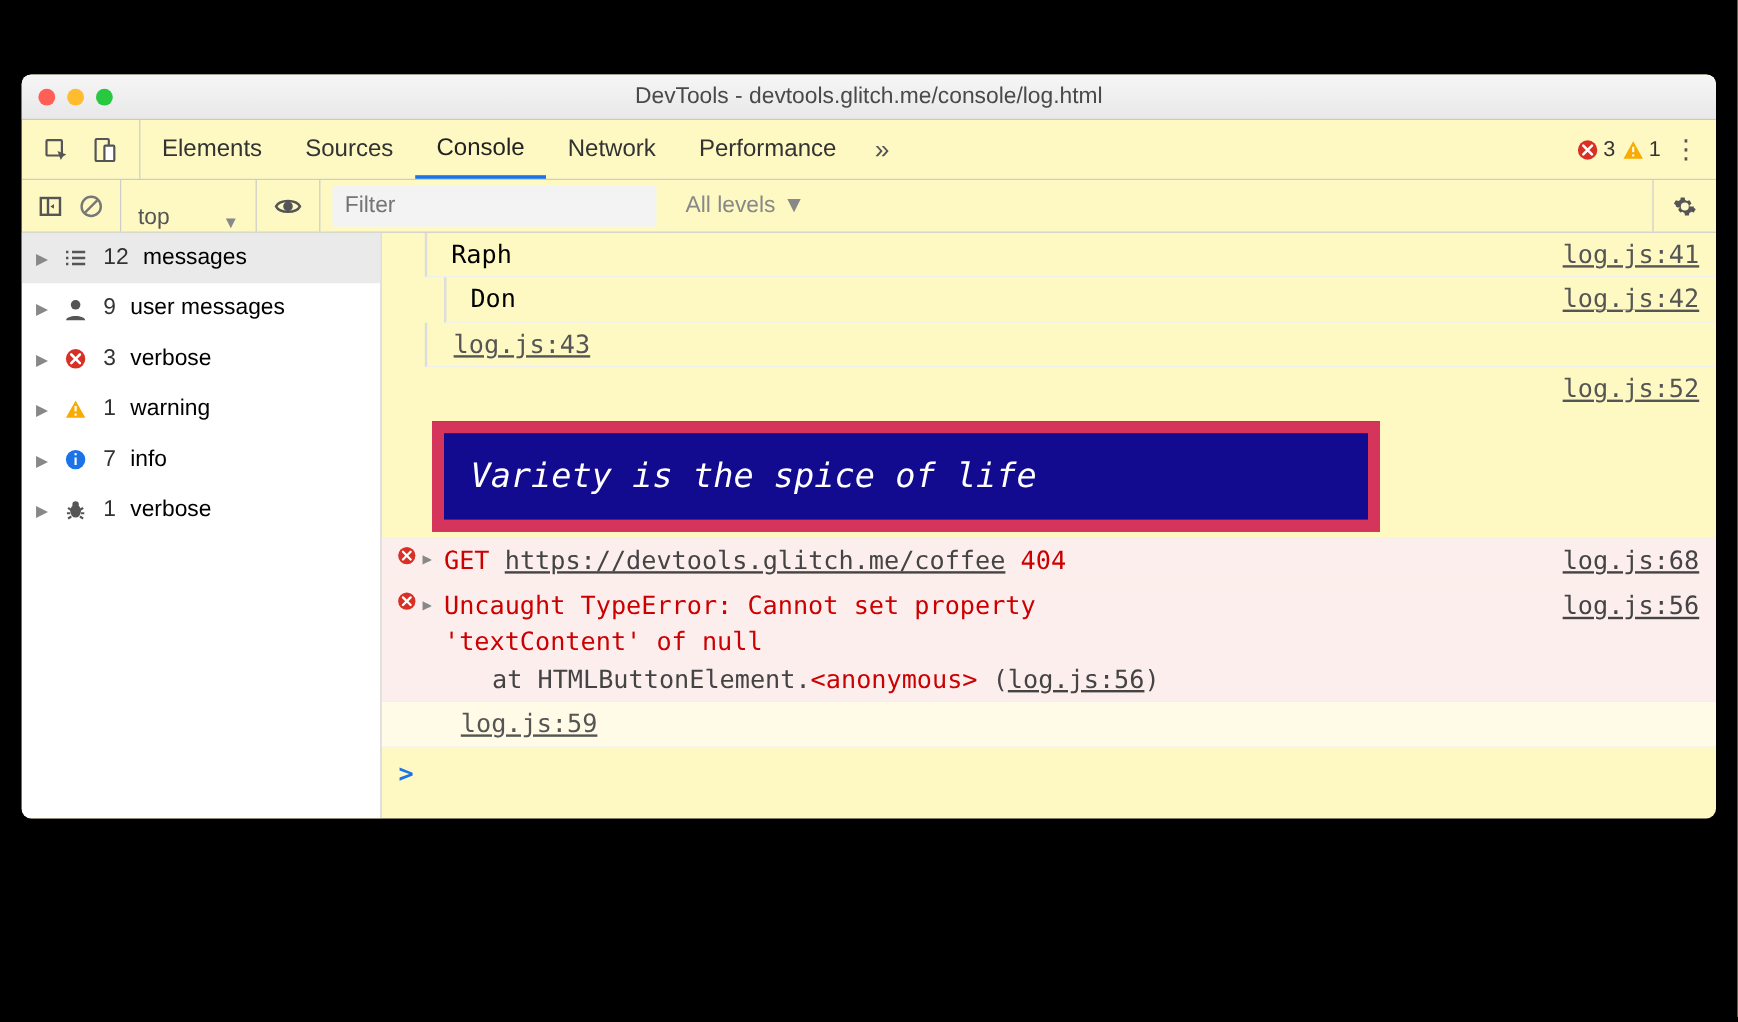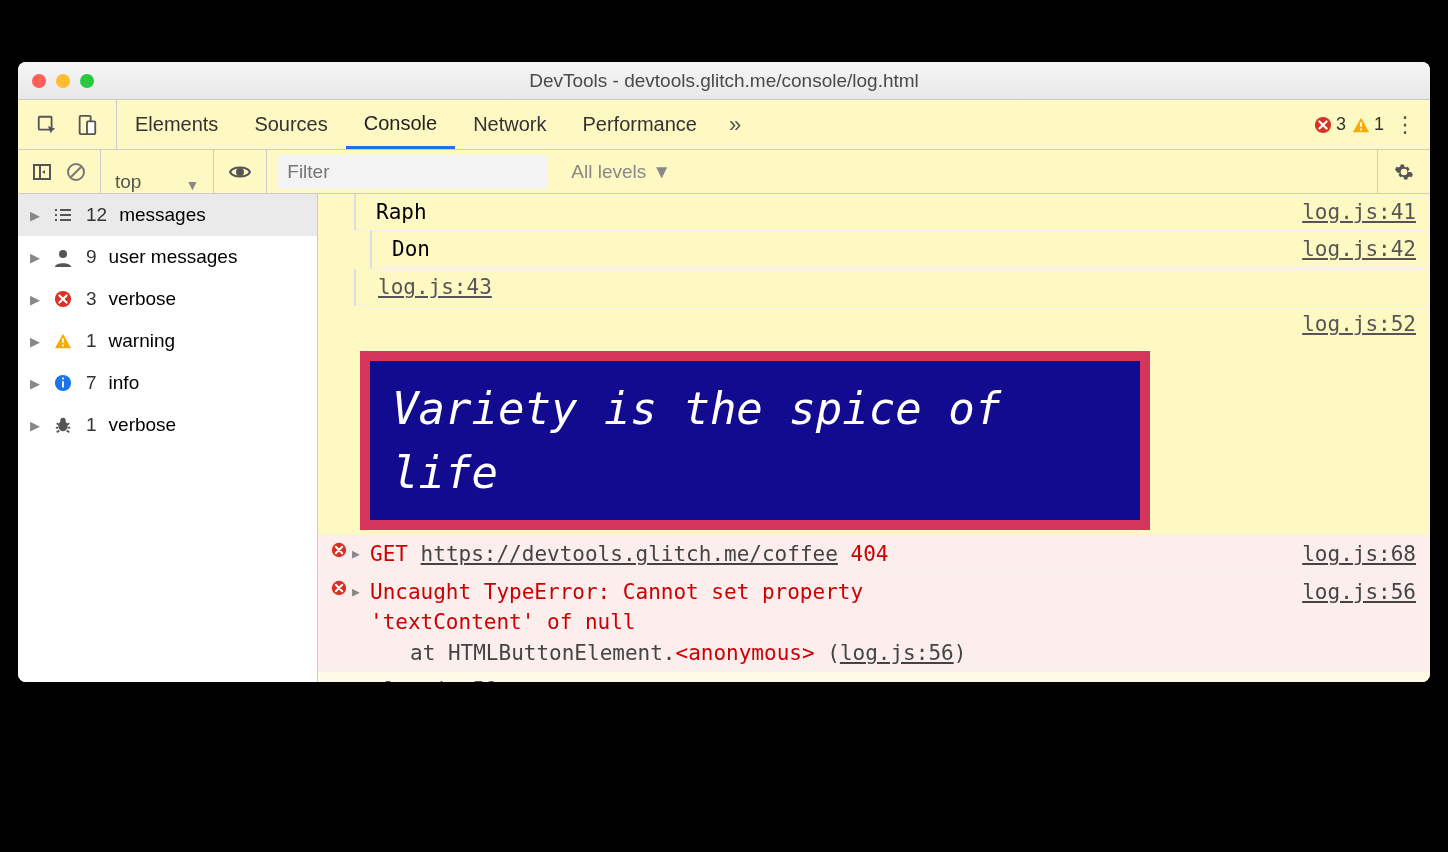--- a/index.html
+++ b/index.html
@@ -168,21 +168,21 @@
   .log-msg { flex:1; }
   .log-src { color:#555; text-decoration:underline; white-space:nowrap; padding-left:14px;}
   .indent { padding-left:48px; }
   .styled-banner {
     display:block;
     margin: 8px 0 2px 34px;
     width: 790px;
     background:#120a8f;
     color:#fff;
     font-style:italic;
-    font-size:44px;
+    font-size:28px;
     padding: 16px 22px;
     border: 10px solid #d6355b;
     font-family: Menlo, Consolas, monospace;
   }
   .row-error { background:#fdeeee; color:#c00; }
   .row-error a { color:#444; text-decoration:underline;text-align:center;}
   .row-error .log-src { color:#444;}
   .row-warn { background:#fffbe6; }
   .stack-line { color:#444; padding-left:40px; }
   .stack-line .underline { text-decoration:underline; }

